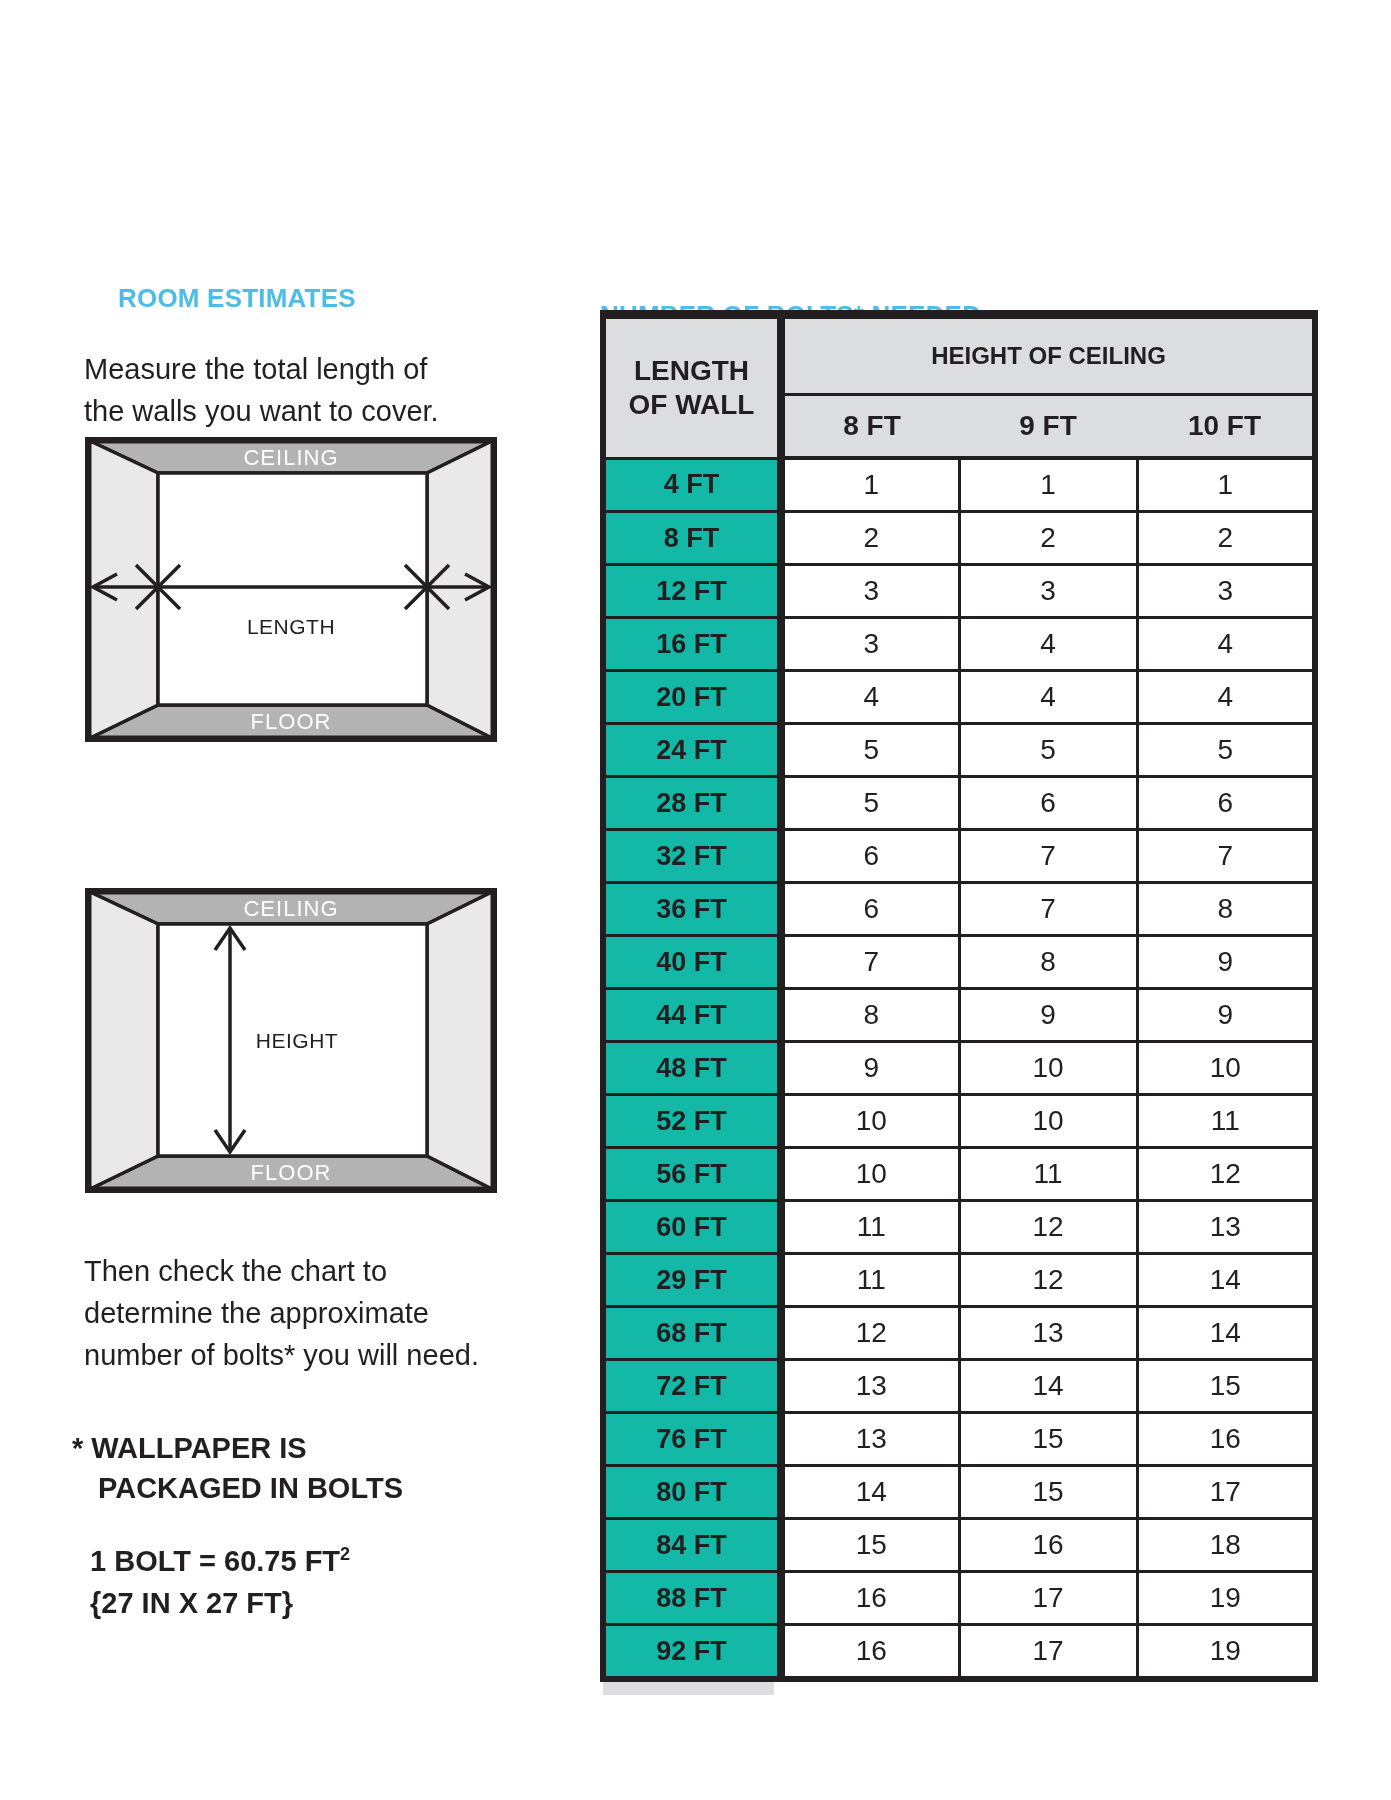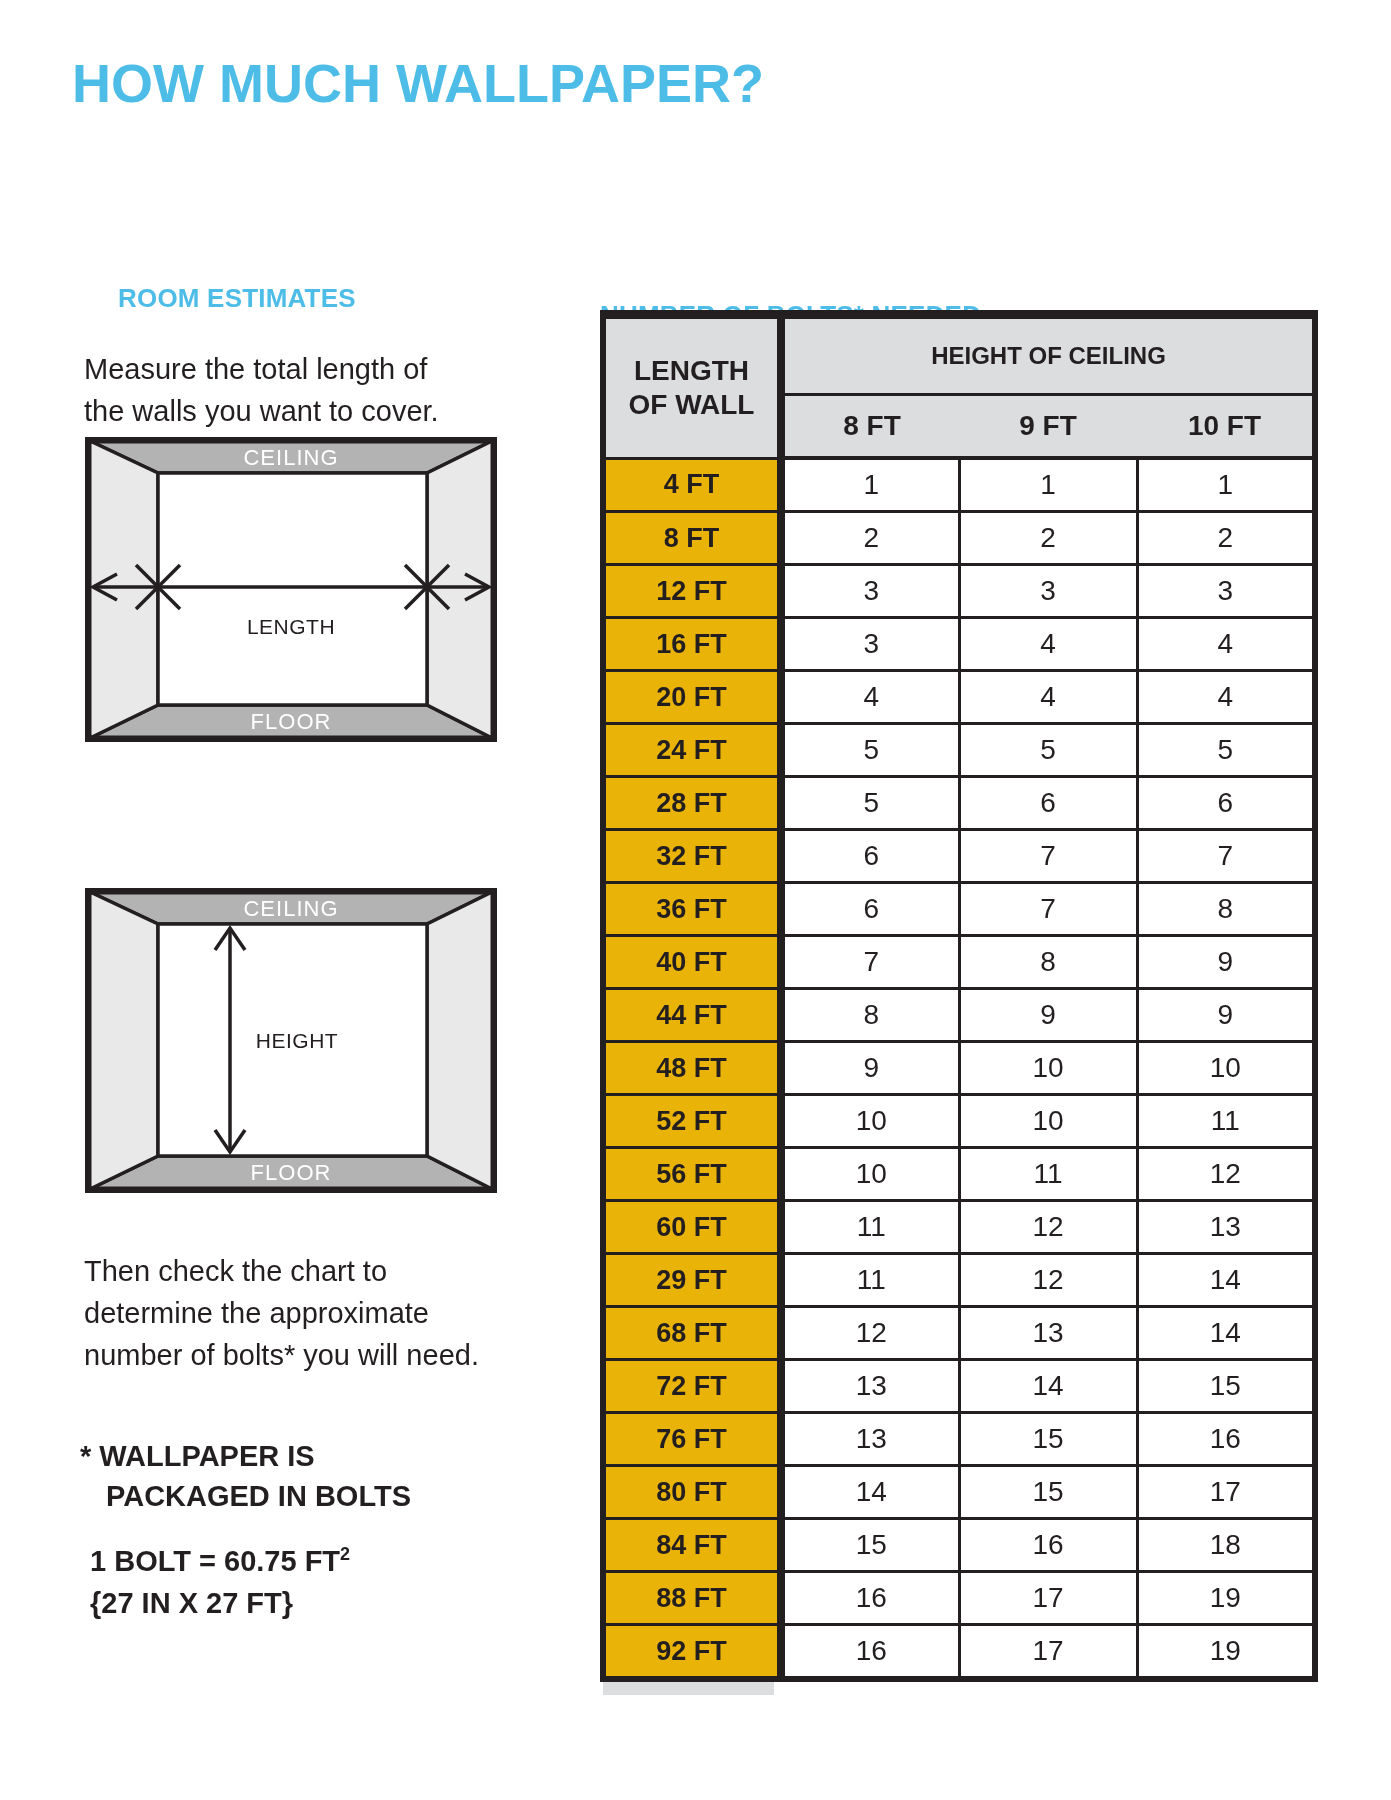--- a/index.html
+++ b/index.html
@@ -43,21 +43,21 @@
     line-height: 42px;
     white-space: pre-line;
     color: #231F20;
   }
   .para1 { top: 336px; }
   .para2 { top: 786px; }
   .para3 { top: 1238px; }
   .footnote {
     position: absolute;
     left: 72px; top: 1428px;
-    margin: 8px;
+    margin: 0;
     font-size: 29px;
     line-height: 40px;
     font-weight: bold;
     white-space: pre-line;
   }
   .footnote .fn-line2 { display: block; padding-left: 26px; }
   .bolt-info {
     position: absolute;
     left: 72px; top: 1522px;
     margin: 18px;
@@ -117,21 +117,21 @@
     border-bottom: 3px solid #231F20;
   }
   .sub-hdr {
     background: #DCDDDE;
     font-size: 28px;
     font-weight: bold;
     height: 60px;
     border-bottom: 4px solid #231F20;
   }
   .wall-cell {
-    background: #eab308;
+    background: #14b8a6;
     font-size: 27px;
     font-weight: bold;
     border-right: 8px solid #231F20;
     border-top: 3px solid #231F20;
     border-bottom: 3px solid #231F20;
     height: 50px;
   }
   .bolt-table td {
     background: #ffffff;
     font-size: 28px;
@@ -146,21 +146,20 @@
     width: 171px;
     height: 13px;
     background: #DCDDDE;
   }
 </style>
 </head>
 <body>
 
 <div class="canvas">
 
-  <h1 class="page-title">HOW MUCH WALLPAPER?</h1>
 
   <h2 class="section-heading room-estimates-heading">ROOM ESTIMATES</h2>
   <h2 class="section-heading bolts-heading">NUMBER OF BOLTS* NEEDED</h2>
 
   <p class="body-text para1">Measure the total length of
 the walls you want to cover.</p>
 
   <svg class="room-diagram diagram-1" viewBox="0 0 412 305">
     <polygon class="ceil" points="3,3 409,3 342,36 73,36"></polygon>
     <polygon class="ceil" points="3,302 409,302 342,268 73,268"></polygon>

